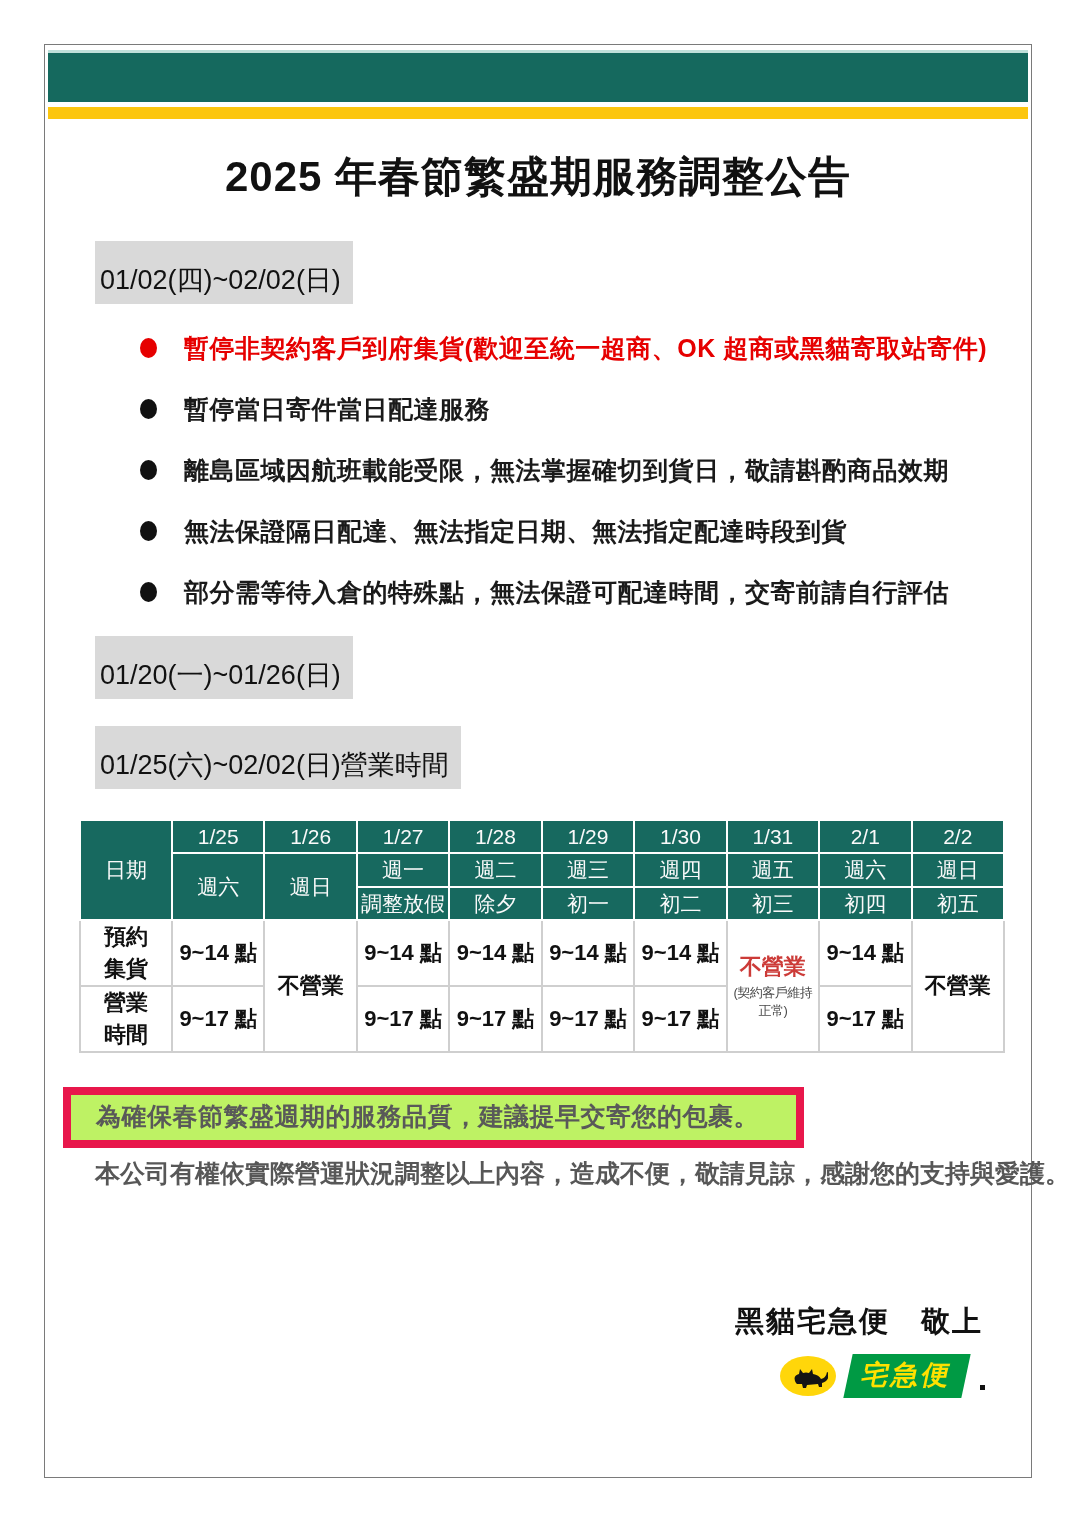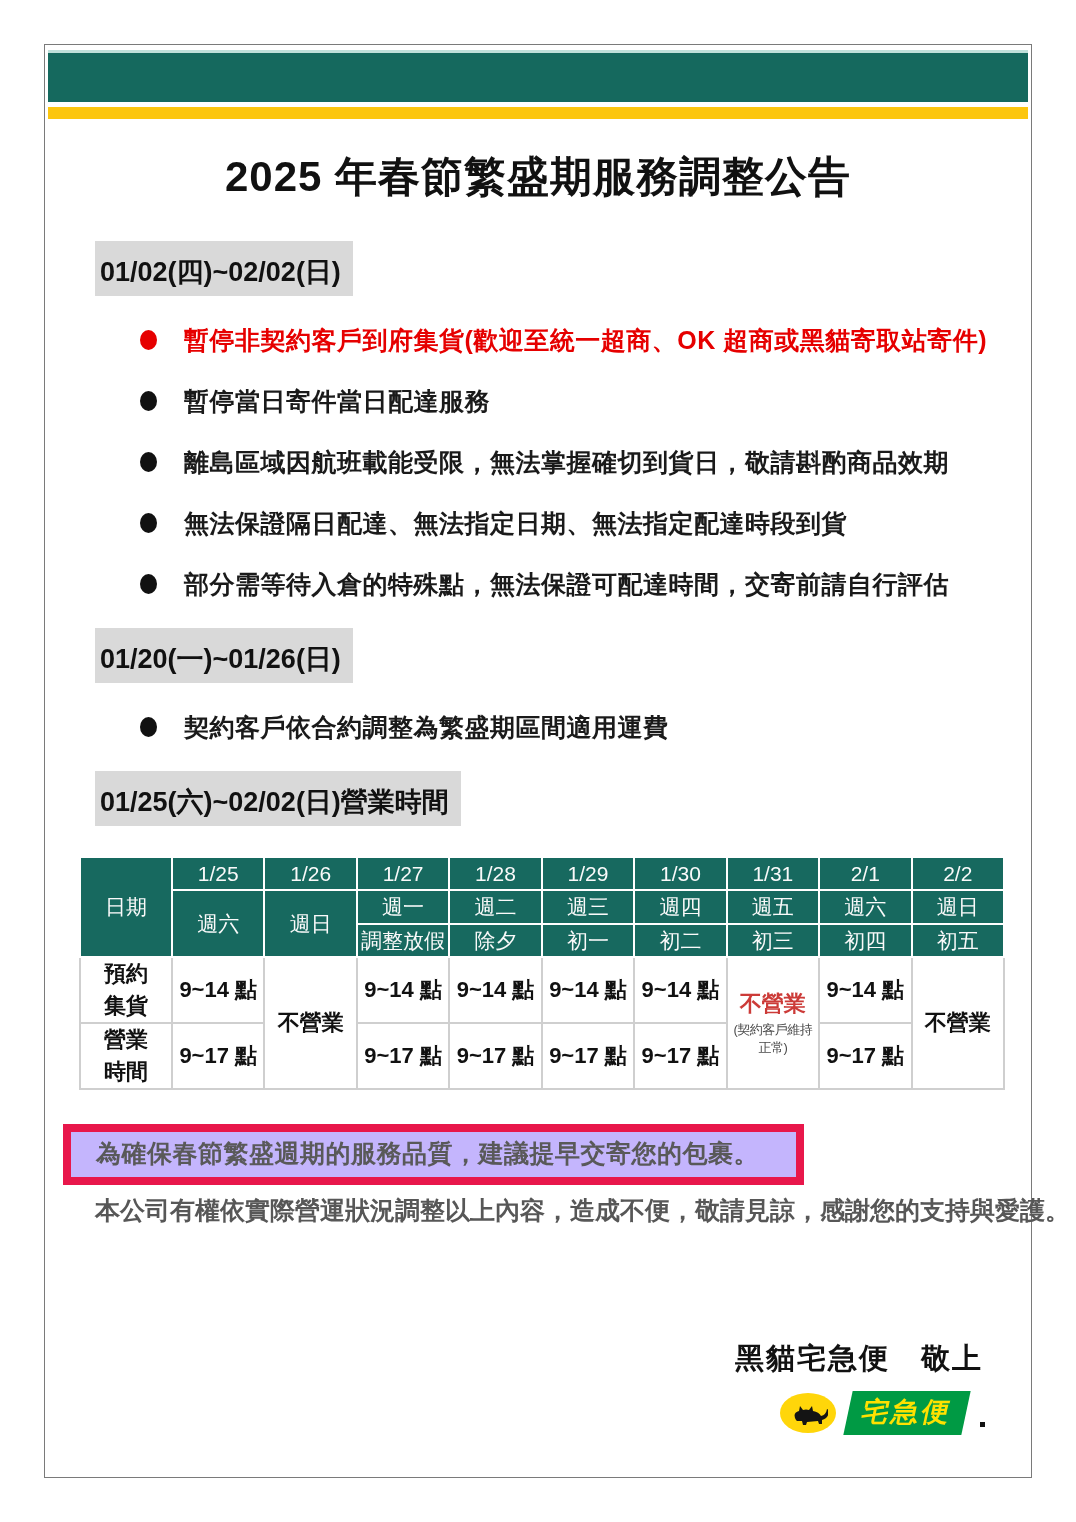--- a/index.html
+++ b/index.html
@@ -17,22 +17,22 @@
     border-top:3px solid #BFE0DA;box-sizing:border-box;
   }
   .band-yellow{margin:5px 3px 0 3px;height:12px;background:#FCC60E;}
 
   .page-title{
     margin:30px 0 0 0;text-align:center;
     font-size:42px;font-weight:bold;color:#111111;letter-spacing:1px;
   }
 
   .sec-heading{
-    display:inline-block;margin:27px 0 0 50px;padding:13px 12px 6px 5px;
-    background:#D9D9D9;font-size:27px;font-weight:bold;color:#111111;
+    display:inline-block;margin:27px 0 0 50px;padding:21px 12px 6px 5px;
+    background:#D9D9D9;font-size:27px;font-weight:normal;color:#111111;
   }
   .sec-heading.first{margin-top:36px;}
 
   .bullet{
     display:flex;align-items:center;margin:27px 0 0 95px;height:34px;
   }
   .dot{
     width:17px;height:20px;border-radius:50%;background:#111111;
     margin-right:27px;flex:0 0 auto;
   }
@@ -58,21 +58,21 @@
   }
   td.corner{width:90px;}
   td.rowlabel{font-size:22px;font-weight:bold;line-height:1.45;}
   td.closed{color:#CC3B38;}
   .closed-word{font-size:22px;font-weight:bold;color:#CC3B38;display:block;}
   .closed-note{font-size:13px;font-weight:normal;color:#4a4a4a;display:block;margin-top:2px;letter-spacing:-0.5px;}
 
   
   .notice-box{
     margin:34px 0 0 18px;width:700px;
-    border:8px solid #E8174B;background:#c4b5fd;
+    border:8px solid #E8174B;background:#bef264;
     padding:5px 0 7px 25px;box-sizing:content-box;
   }
   .notice-text{font-size:25px;font-weight:bold;color:#595959;letter-spacing:0.5px;white-space:nowrap;}
   .disclaimer{
     margin:9px 0 0 50px;font-size:25px;font-weight:bold;color:#575757;letter-spacing:0;white-space:nowrap;
   }
 
   
   .signature{
     margin:112px 48px 0 0;text-align:right;
@@ -127,24 +127,20 @@
       <span class="dot"></span>
       <span class="btext">無法保證隔日配達、無法指定日期、無法指定配達時段到貨</span>
     </div>
     <div class="bullet">
       <span class="dot"></span>
       <span class="btext">部分需等待入倉的特殊點，無法保證可配達時間，交寄前請自行評估</span>
     </div>
 
     <div>
       <span class="sec-heading">01/20(一)~01/26(日)</span>
-    </div>
-    <div class="bullet">
-      <span class="dot"></span>
-      <span class="btext">契約客戶依合約調整為繁盛期區間適用運費</span>
     </div>
 
     <div>
       <span class="sec-heading">01/25(六)~02/02(日)營業時間</span>
     </div>
 
     <table class="sched">
       <tbody>
           <tr class="th th1">
         <td class="corner" rowspan="3">日期</td>

